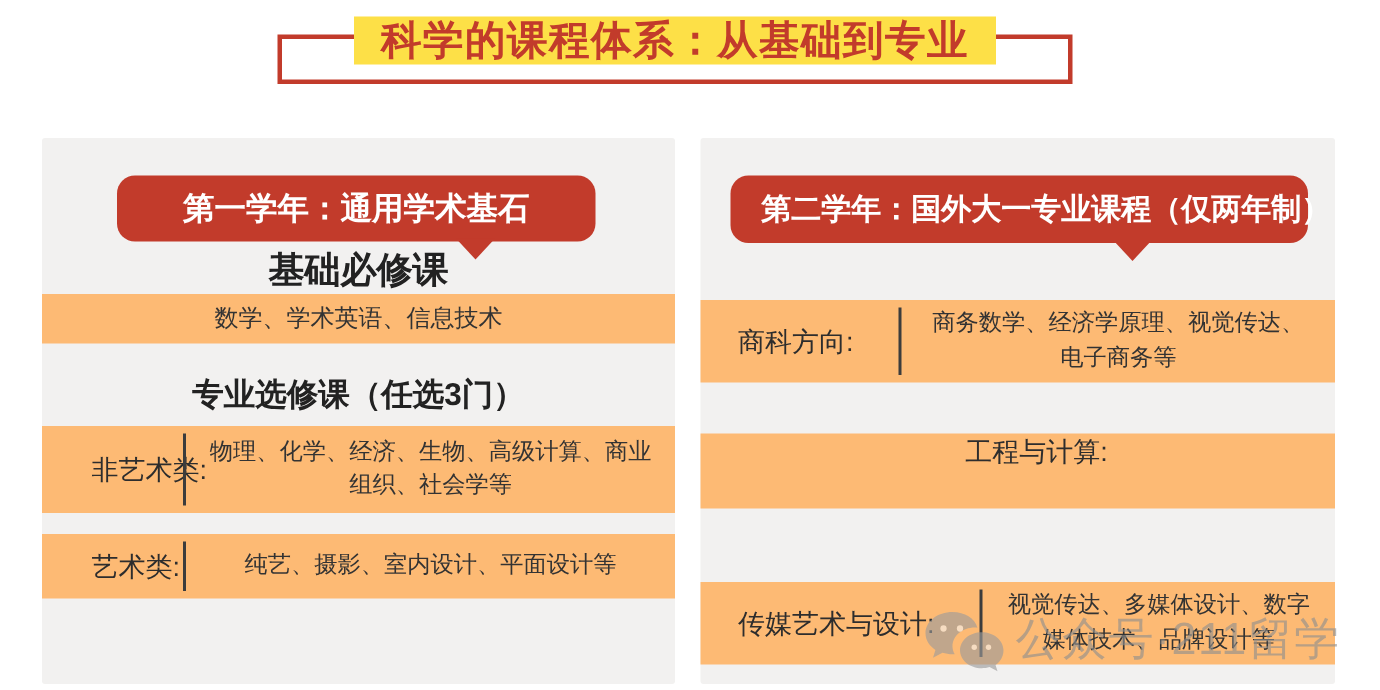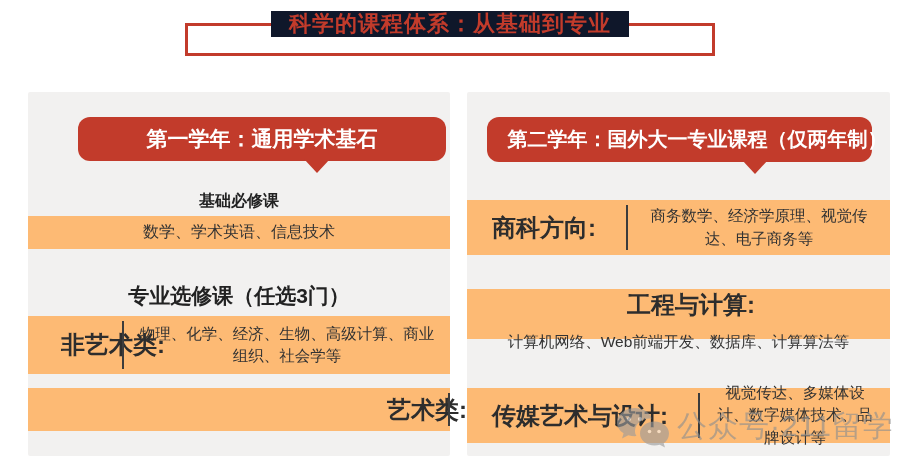--- a/index.html
+++ b/index.html
@@ -16,22 +16,22 @@
     overflow:hidden;
   }
 
   
   .title-frame{
     position:absolute;left:185px;top:23px;width:530px;height:33px;
     border:3px solid var(--red);
   }
   .title-text{
     position:absolute;left:50%;top:-15px;transform:translateX(-50%);
-    background:#0f172a;padding:0 18px;white-space:nowrap;
-    font-size:22px;font-weight:bold;color:var(--red);
+    background:#fde047;padding:0 18px;white-space:nowrap;
+    font-size:27px;font-weight:bold;color:var(--red);
     letter-spacing:1px;line-height:1.2;
   }
 
   
   .panels{position:absolute;left:28px;top:92px;display:flex;gap:17px;}
   .panel{
     width:423px;height:364px;background:var(--panel);
     display:flex;flex-direction:column;border-radius:2px;
   }
   .panel.left{width:422px;}
@@ -40,37 +40,37 @@
     position:relative;flex:none;background:var(--red);color:#ffffff;
     font-weight:bold;border-radius:12px;
     display:flex;align-items:center;justify-content:center;
     white-space:nowrap;
   }
   .badge::after{
     content:"";position:absolute;bottom:-12px;
     border-left:13px solid transparent;border-right:13px solid transparent;
     border-top:14px solid var(--red);
   }
-  .badge.l{margin:25px 0 0 50px;width:368px;height:44px;font-size:21px;}
+  .badge.l{margin:25px 0 0 50px;width:319px;height:44px;font-size:21px;}
   .badge.l::after{left:226px;}
   .badge.r{margin:25px 0 0 20px;width:385px;height:45px;font-size:20px;padding-left:36px;}
   .badge.r::after{left:255px;}
 
   .heading{
     text-align:center;font-weight:bold;color:#222222;
   }
-  .heading.h1{margin-top:24px;height:31px;line-height:31px;font-size:16px;}
-  .heading.h2{margin-top:27px;height:40px;line-height:40px;font-size:21px;}
+  .heading.h1{margin-top:4px;height:31px;line-height:31px;font-size:24px;}
+  .heading.h2{margin-top:15px;height:40px;line-height:40px;font-size:21px;}
 
   .row{
     background:#fdba74;display:flex;align-items:center;flex:none;
   }
   .row.simple{height:33px;justify-content:center;font-size:16px;color:#333333;}
   .row .label{
-    font-weight:bold;font-size:24px;color:var(--ink);white-space:nowrap;
+    font-weight:normal;font-size:18px;color:var(--ink);white-space:nowrap;
   }
   .panel.left .row .label{width:94px;padding-left:33px;}
   .panel.right .row .label{padding-left:25px;}
   .vdiv{
     width:2px;align-self:stretch;background:#3c3c3c;margin:5px 0;flex:none;
   }
   .panel.right .vdiv{margin-left:30px;}
   .values{
     flex:1;text-align:center;font-size:15.5px;color:#333333;
     line-height:1.45;padding:0 14px;
@@ -113,36 +113,36 @@
 
     <div class="row r2">
       <span class="label">非艺术类:</span>
       <span class="vdiv"></span>
       <span class="values">物理、化学、经济、生物、高级计算、商业组织、社会学等</span>
     </div>
 
     <div class="row r3">
       <span class="label">艺术类:</span>
       <span class="vdiv"></span>
+      <span class="values">纯艺、摄影、室内设计、平面设计等</span>
     </div>
   </div>
 
   <div class="panel right">
     <div class="badge r">第二学年：国外大一专业课程（仅两年制）</div>
 
     <div class="row r1">
       <span class="label">商科方向:</span>
       <span class="vdiv"></span>
       <span class="values">商务数学、经济学原理、视觉传达、电子商务等</span>
     </div>
 
     <div class="row r2">
       <span class="label">工程与计算:</span>
       <span class="vdiv"></span>
-      <span class="values">计算机网络、Web前端开发、数据库、计算算法等</span>
     </div>
 
     <div class="row r3">
       <span class="label">传媒艺术与设计:</span>
       <span class="vdiv"></span>
       <span class="values">视觉传达、多媒体设计、数字媒体技术、品牌设计等</span>
     </div>
   </div>
 
 </div>

